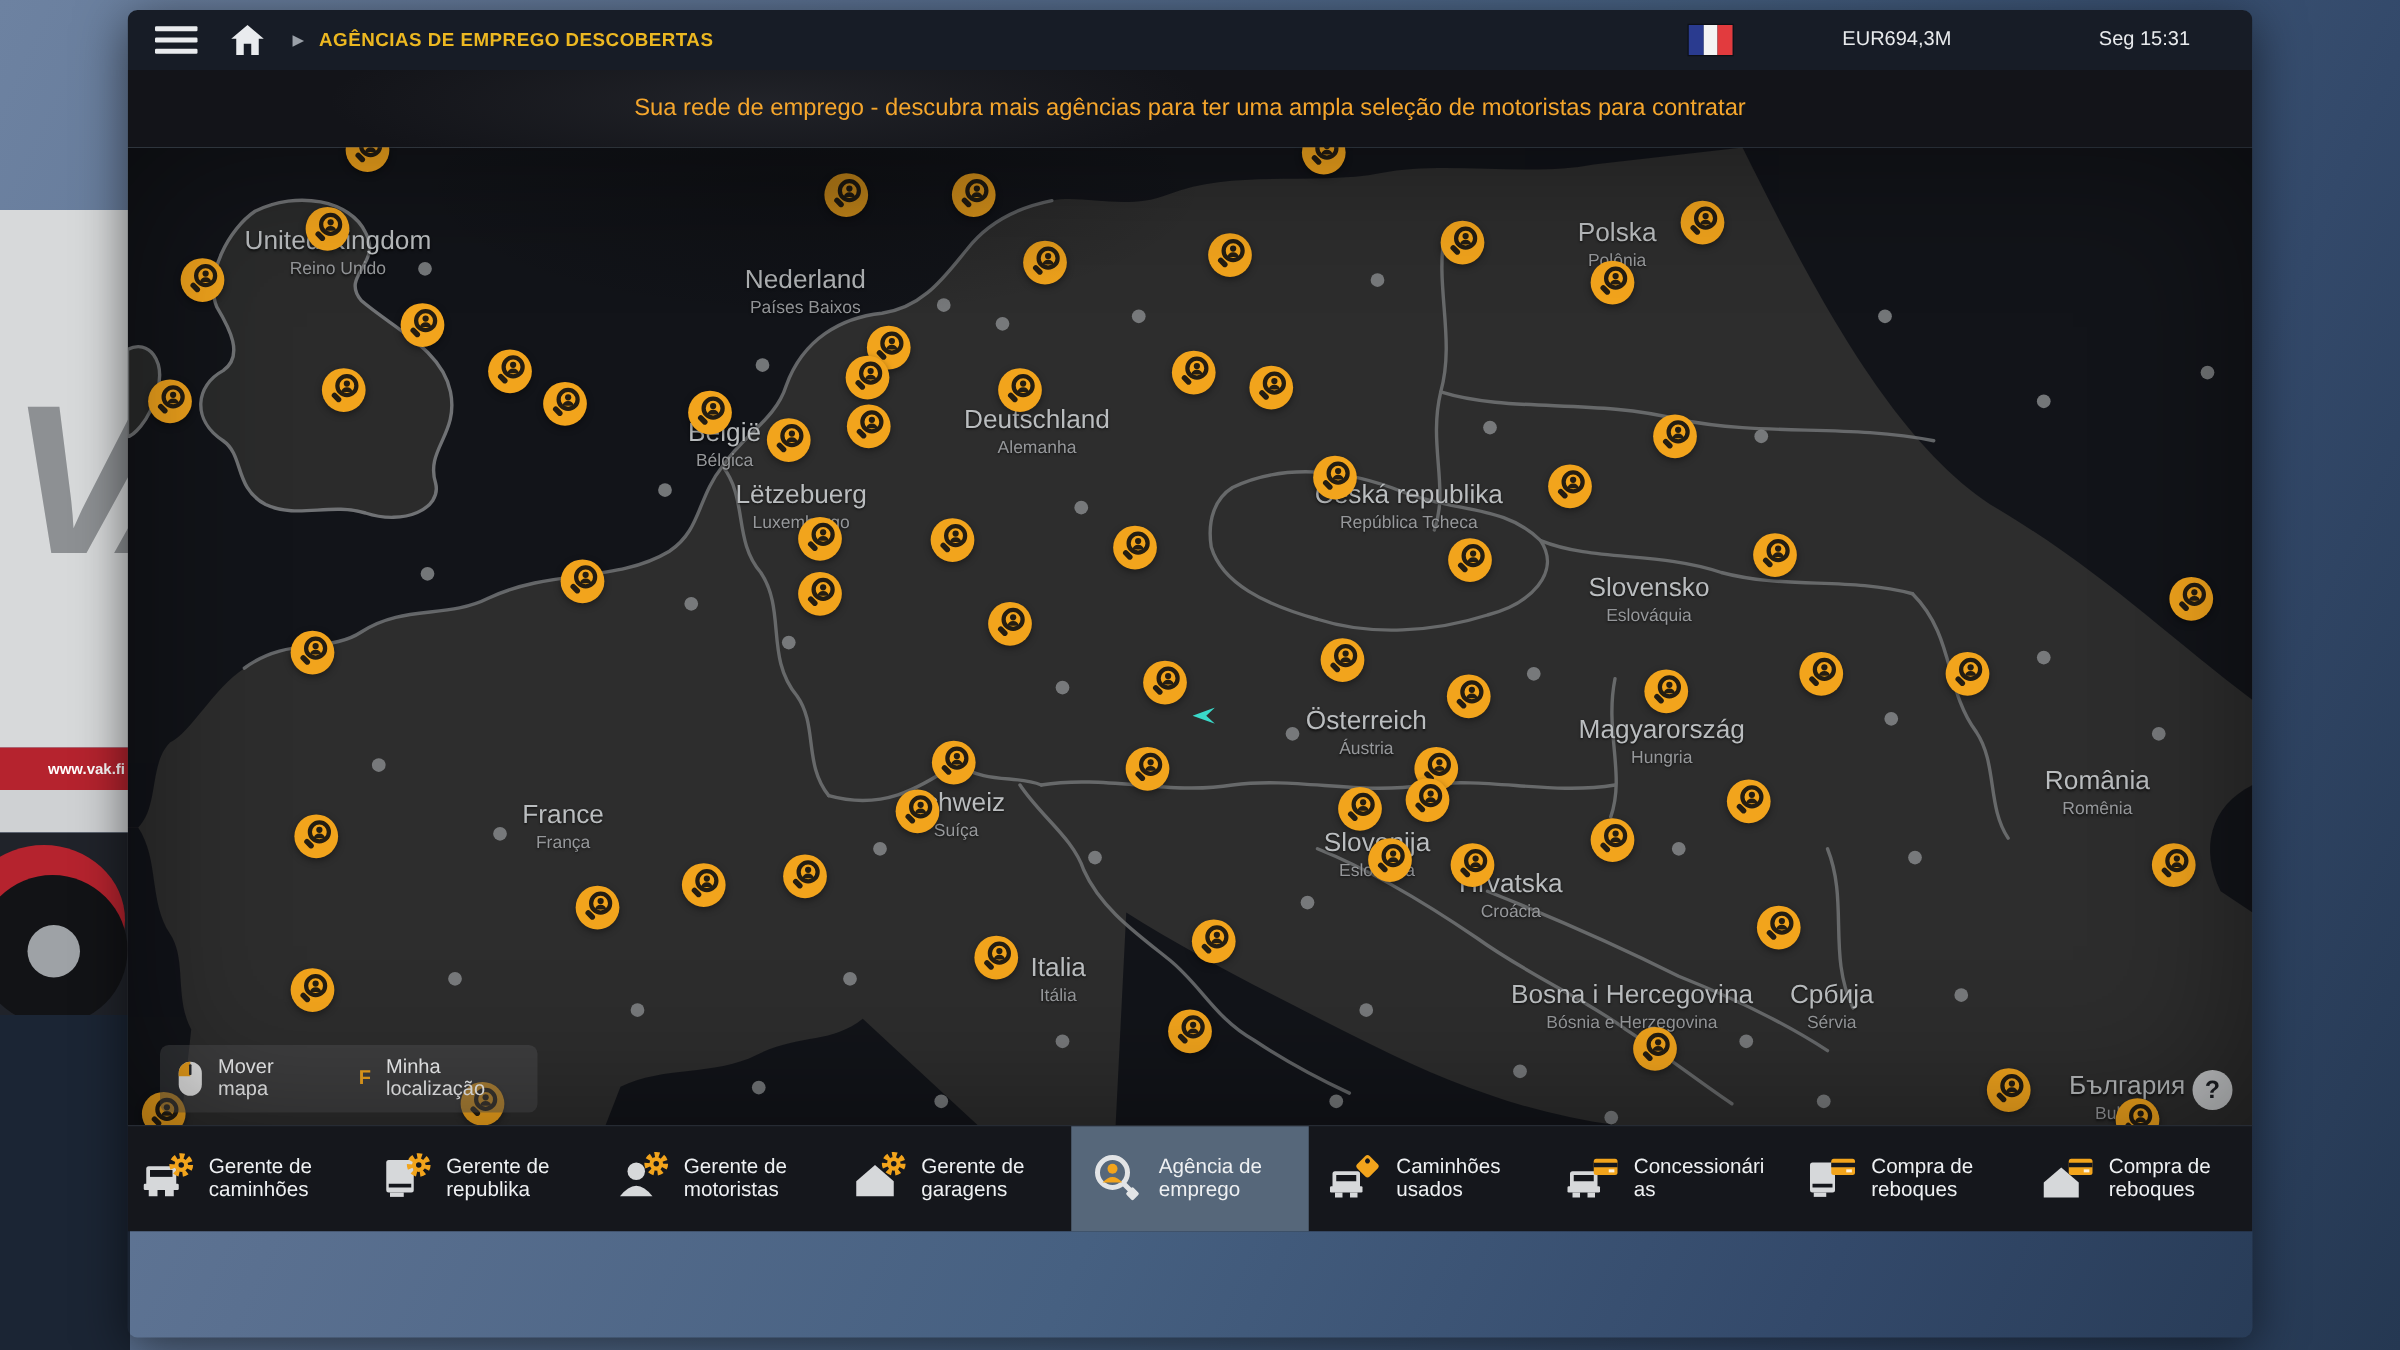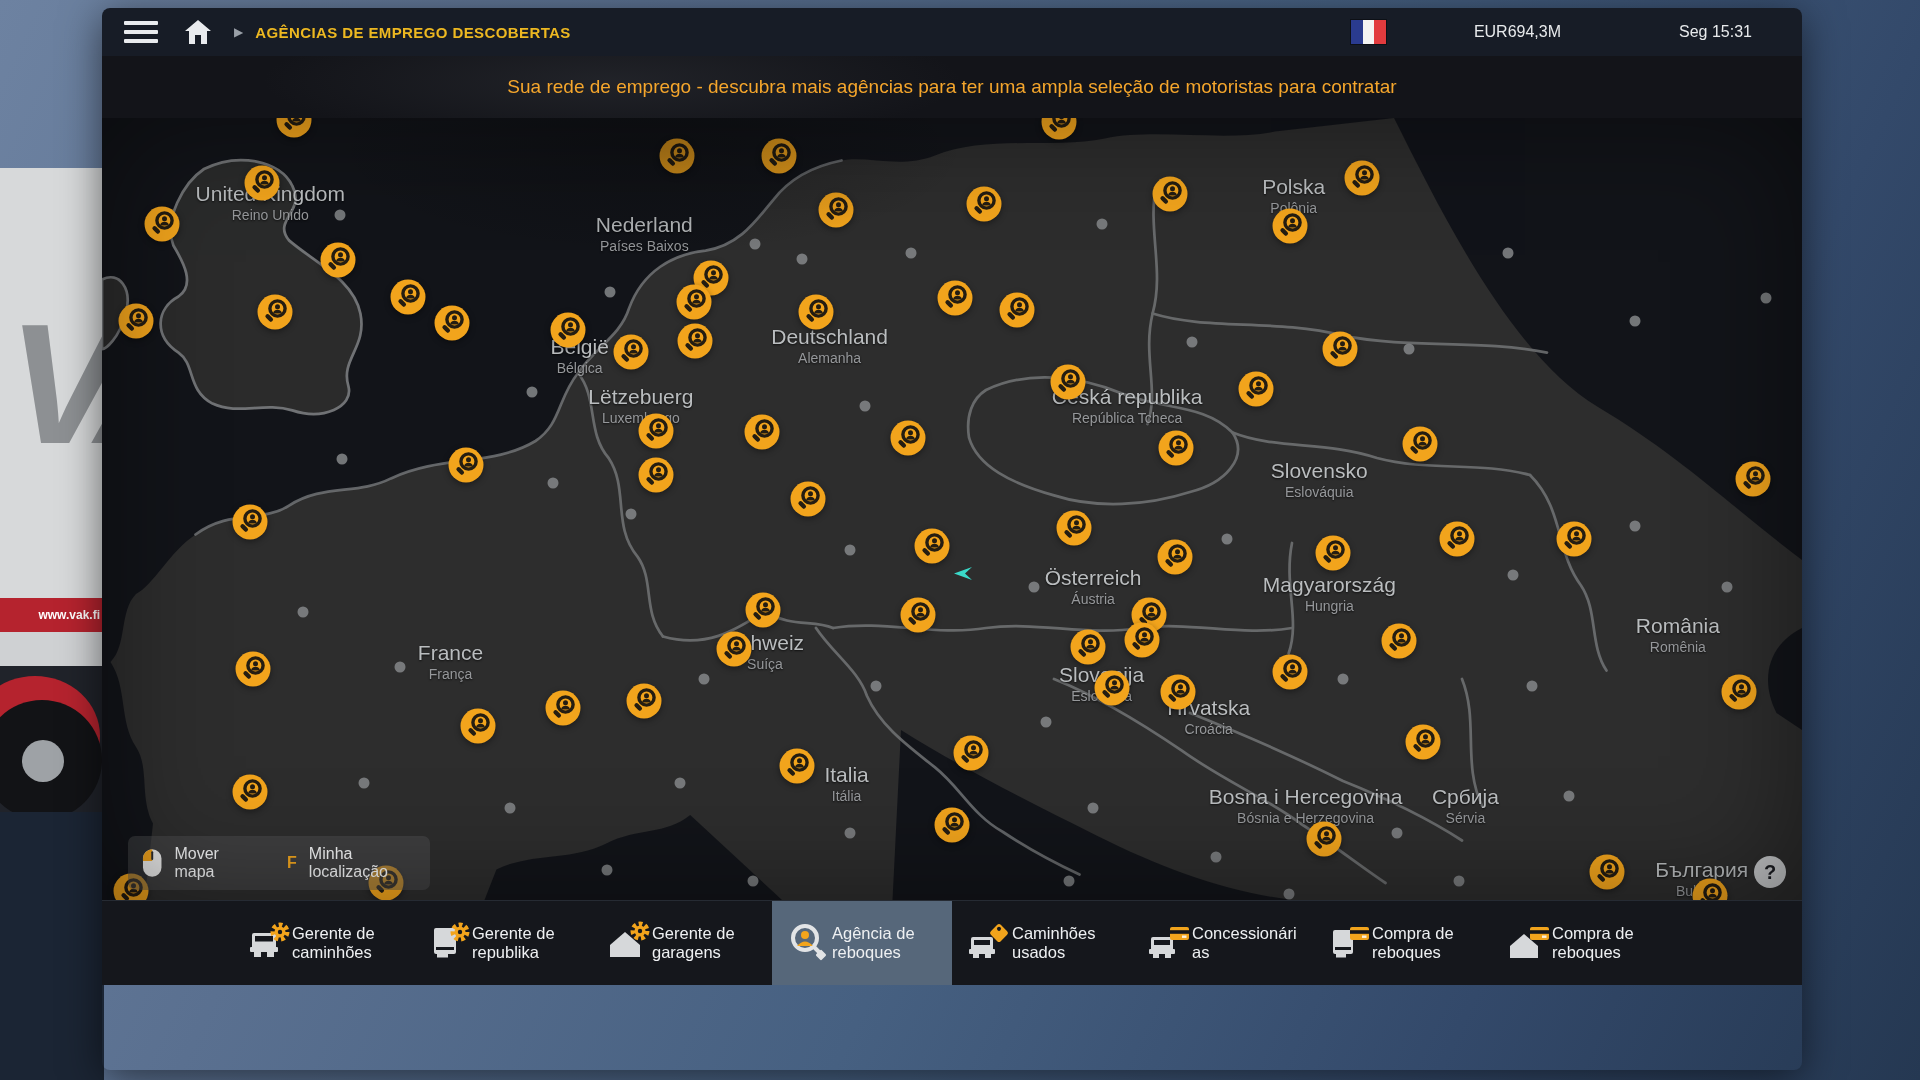--- a/index.html
+++ b/index.html
@@ -67,21 +67,21 @@
 
   
   .actionbar{height:85px;background:#131419;flex:none;display:flex;align-items:center;justify-content:center;}
   .hire{width:358px;height:42px;border:none;border-radius:4px;cursor:pointer;
     background:linear-gradient(#57646f,#475460);box-shadow:inset 0 1px 0 rgba(255,255,255,.18);
     color:#fff;font-size:20px;font-weight:bold;font-family:"Liberation Sans",sans-serif;}
 
   
   .toolbar{height:85px;background:#15171c;border-top:1px solid #262b33;flex:none;
     display:flex;justify-content:center;align-items:stretch;}
-  .tab{display:flex;align-items:center;padding:0 14px;cursor:pointer;}
+  .tab{display:flex;align-items:center;gap:10px;padding:0 14px;cursor:pointer;}
   .tab.selected{background:#56677a;}
   .tab svg{flex:none;}
   .tlabel{color:#eef0f2;font-size:16.5px;line-height:1.18;width:106px;overflow-wrap:anywhere;}
 </style>
 </head>
 <body>
 
 <div class="scene">
   <div class="trailer-side">
     <div class="vak-letters">VA</div>
@@ -943,38 +943,50 @@
         <g transform="translate(34,12)">
             <circle r="7" fill="none" stroke="#F2A41C" stroke-width="5" stroke-dasharray="3.6 2.7"></circle>
             <circle r="5.5" fill="#F2A41C"></circle>
             <circle r="2.2" fill="#15171c"></circle>
           </g>
       </svg>
       <div class="tlabel">Gerente de republika</div>
     </div>
     <div class="tab">
       <svg width="46" height="46" viewBox="0 0 46 46">
+        <circle cx="18" cy="17" r="7" fill="#d6d8da"></circle>
+        <path d="M5 37 q13 -17 26 0 z" fill="#d6d8da"></path>
+        <g transform="translate(34,11)">
+            <circle r="7" fill="none" stroke="#F2A41C" stroke-width="5" stroke-dasharray="3.6 2.7"></circle>
+            <circle r="5.5" fill="#F2A41C"></circle>
+            <circle r="2.2" fill="#15171c"></circle>
+          </g>
+      </svg>
+      <div class="tlabel">Gerente de motoristas</div>
+    </div>
+    <div class="tab">
+      <svg width="46" height="46" viewBox="0 0 46 46">
         <path d="M4 25 L19 12 L34 25 L34 37 L4 37 Z" fill="#d6d8da"></path>
         <g transform="translate(34,11)">
             <circle r="7" fill="none" stroke="#F2A41C" stroke-width="5" stroke-dasharray="3.6 2.7"></circle>
             <circle r="5.5" fill="#F2A41C"></circle>
             <circle r="2.2" fill="#15171c"></circle>
           </g>
       </svg>
       <div class="tlabel">Gerente de garagens</div>
     </div>
     <div class="tab selected">
       <svg width="46" height="46" viewBox="0 0 46 46">
         <circle cx="19" cy="18" r="12" fill="none" stroke="#e2e4e6" stroke-width="4"></circle>
         <circle cx="19" cy="15" r="4" fill="#F2A41C"></circle>
         <path d="M11 26 q8 -9 16 0 z" fill="#F2A41C"></path>
         <path d="M28 27 L33 32" stroke="#e2e4e6" stroke-width="4" stroke-linecap="round"></path>
         <rect x="31" y="31" width="8" height="8" rx="1.5" fill="#e2e4e6" transform="rotate(45 35 35)"></rect>
       </svg>
-      <div class="tlabel">Agência de reboques</div>
+      <div class="tlabel">Agência de emprego</div>
     </div>
     <div class="tab">
       <svg width="46" height="46" viewBox="0 0 46 46">
         <rect x="5" y="17" width="22" height="14" rx="2" fill="#d6d8da"></rect>
         <rect x="8" y="20" width="16" height="5" fill="#15171c"></rect>
         <rect x="3" y="29" width="26" height="5" rx="1" fill="#d6d8da"></rect>
         <rect x="7" y="34" width="6" height="4" fill="#d6d8da"></rect>
           <rect x="19" y="34" width="6" height="4" fill="#d6d8da"></rect>
         <g transform="rotate(45 33 13)">
             <rect x="26" y="6" width="14" height="14" rx="2.5" fill="#F2A41C"></rect>

